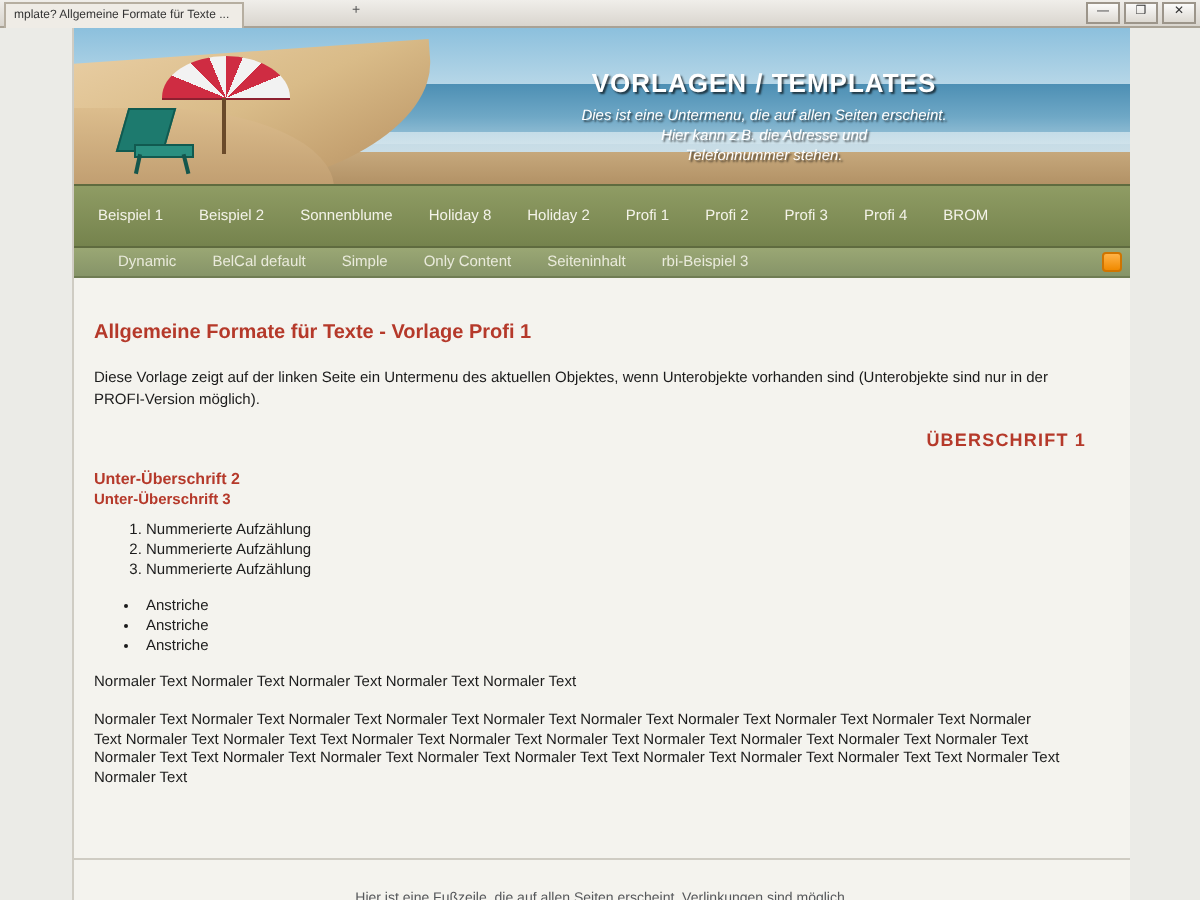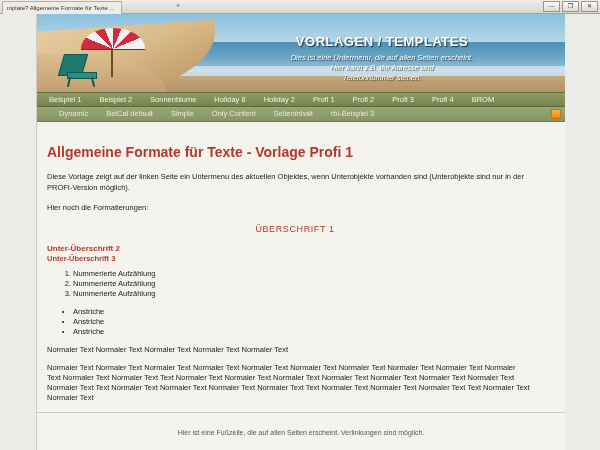--- a/index.html
+++ b/index.html
@@ -144,24 +144,24 @@
   }
   .banner-title {
     font-size: 13px; font-weight: bold; letter-spacing: .5px;
   }
   .banner-sub {
     margin-top: 4px; font-size: 7.5px; font-style: italic; line-height: 10px;
   }
 
   
   .nav1 {
-    position: relative; width: 528px; height: 15px;
+    position: relative; width: 528px; height: 32px;
     background: linear-gradient(#8f9c64, #75834d);
     border-top: 1px solid #5f6b3f; border-bottom: 1px solid #5f6b3f;
-    display: flex; align-items: flex-start;
+    display: flex; align-items: center;
   }
   .nav1 .nav-item {
     color: #f4f3e9; font-size: 7.5px; padding: 0 9px;
     line-height: 14px; white-space: nowrap;
   }
   .nav1 .nav-item:first-child { padding-left: 12px; }
   .nav2 {
     position: relative; width: 528px; height: 15px;
     background: linear-gradient(#9aa774, #869468);
     border-bottom: 1px solid #6f7c53;
@@ -194,28 +194,28 @@
     font-size: 9px; font-weight: bold; color: #2a2a2a;
   }
   .side-bullet {
     width: 6px; height: 6px; background: #0a7a12; display: inline-block;
   }
   .content {
     flex: 1; padding: 22px 22px 0 10px;
     color: #222;
   }
   .c-h1 {
-    font-size: 14px; font-weight: bold; color: #b5392a; margin: 0 0 12px 0;
+    font-size: 10px; font-weight: bold; color: #b5392a; margin: 0 0 12px 0;
   }
   .c-p {
     font-size: 7.5px; line-height: 10.5px; color: #1b1b1b; margin: 0 0 10px 0;
   }
   .c-bigcenter {
-    font-size: 9px; font-weight: normal; color: #b5392a;
-    text-align: center; margin: 10px 0 10px 0; letter-spacing: .6px;
+    font-size: 9px; font-weight: bold; color: #b5392a;
+    text-align: right; margin: 10px 0 10px 0; letter-spacing: .6px;
   }
   .c-h2 {
     font-size: 8px; font-weight: bold; color: #b5392a; margin: 0 0 1px 0;
   }
   .c-h3 {
     font-size: 7.5px; font-weight: bold; color: #b5392a; margin: 0 0 6px 0;
   }
   ol.c-ol, ul.c-ul {
     margin: 4px 0 8px 0; padding-left: 26px;
   }
@@ -304,21 +304,20 @@
         <div class="nav-item">rbi-Beispiel 3</div>
         <div class="rss-badge"></div>
       </div>
 
       <div class="body-area">
 
 
         <div class="content">
           <div class="c-h1">Allgemeine Formate für Texte - Vorlage Profi 1</div>
           <p class="c-p">Diese Vorlage zeigt auf der linken Seite ein Untermenu des aktuellen Objektes, wenn Unterobjekte vorhanden sind (Unterobjekte sind nur in der PROFI-Version möglich).</p>
-          <p class="c-p">Hier noch die Formatierungen:</p>
 
           <div class="c-bigcenter">ÜBERSCHRIFT 1</div>
 
           <div class="c-h2">Unter-Überschrift 2</div>
           <div class="c-h3">Unter-Überschrift 3</div>
 
           <ol class="c-ol">
             <li>Nummerierte Aufzählung</li>
             <li>Nummerierte Aufzählung</li>
             <li>Nummerierte Aufzählung</li>

